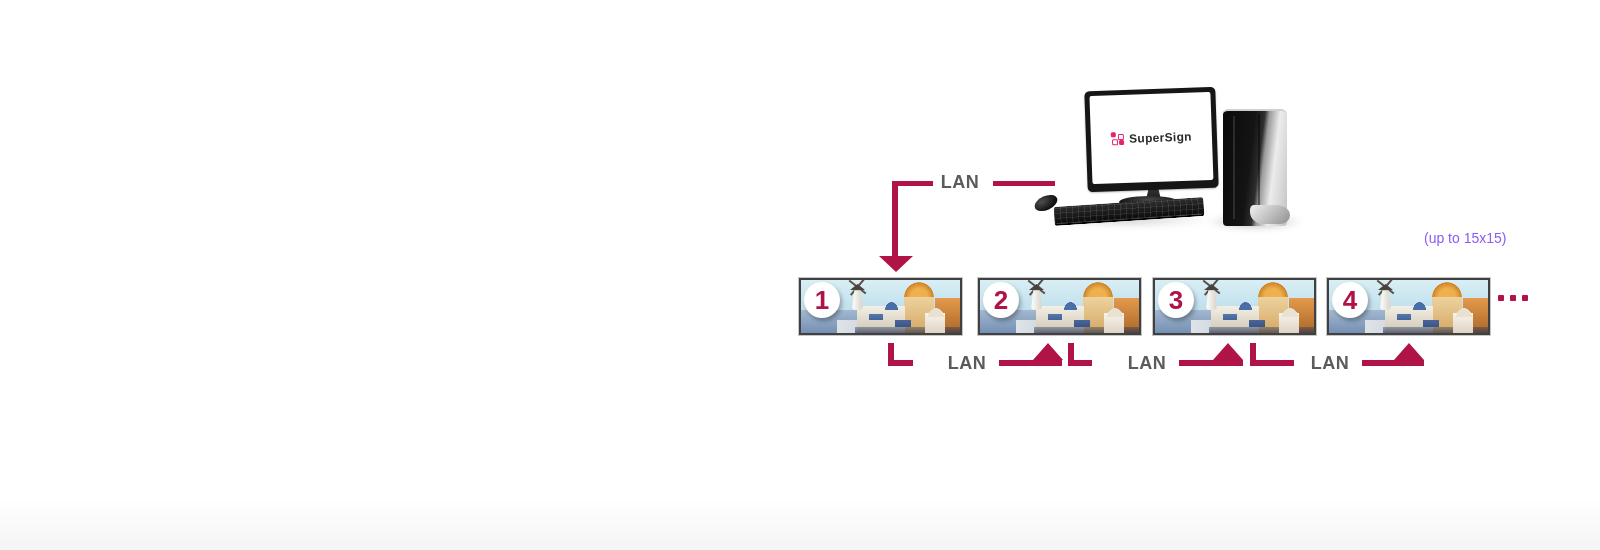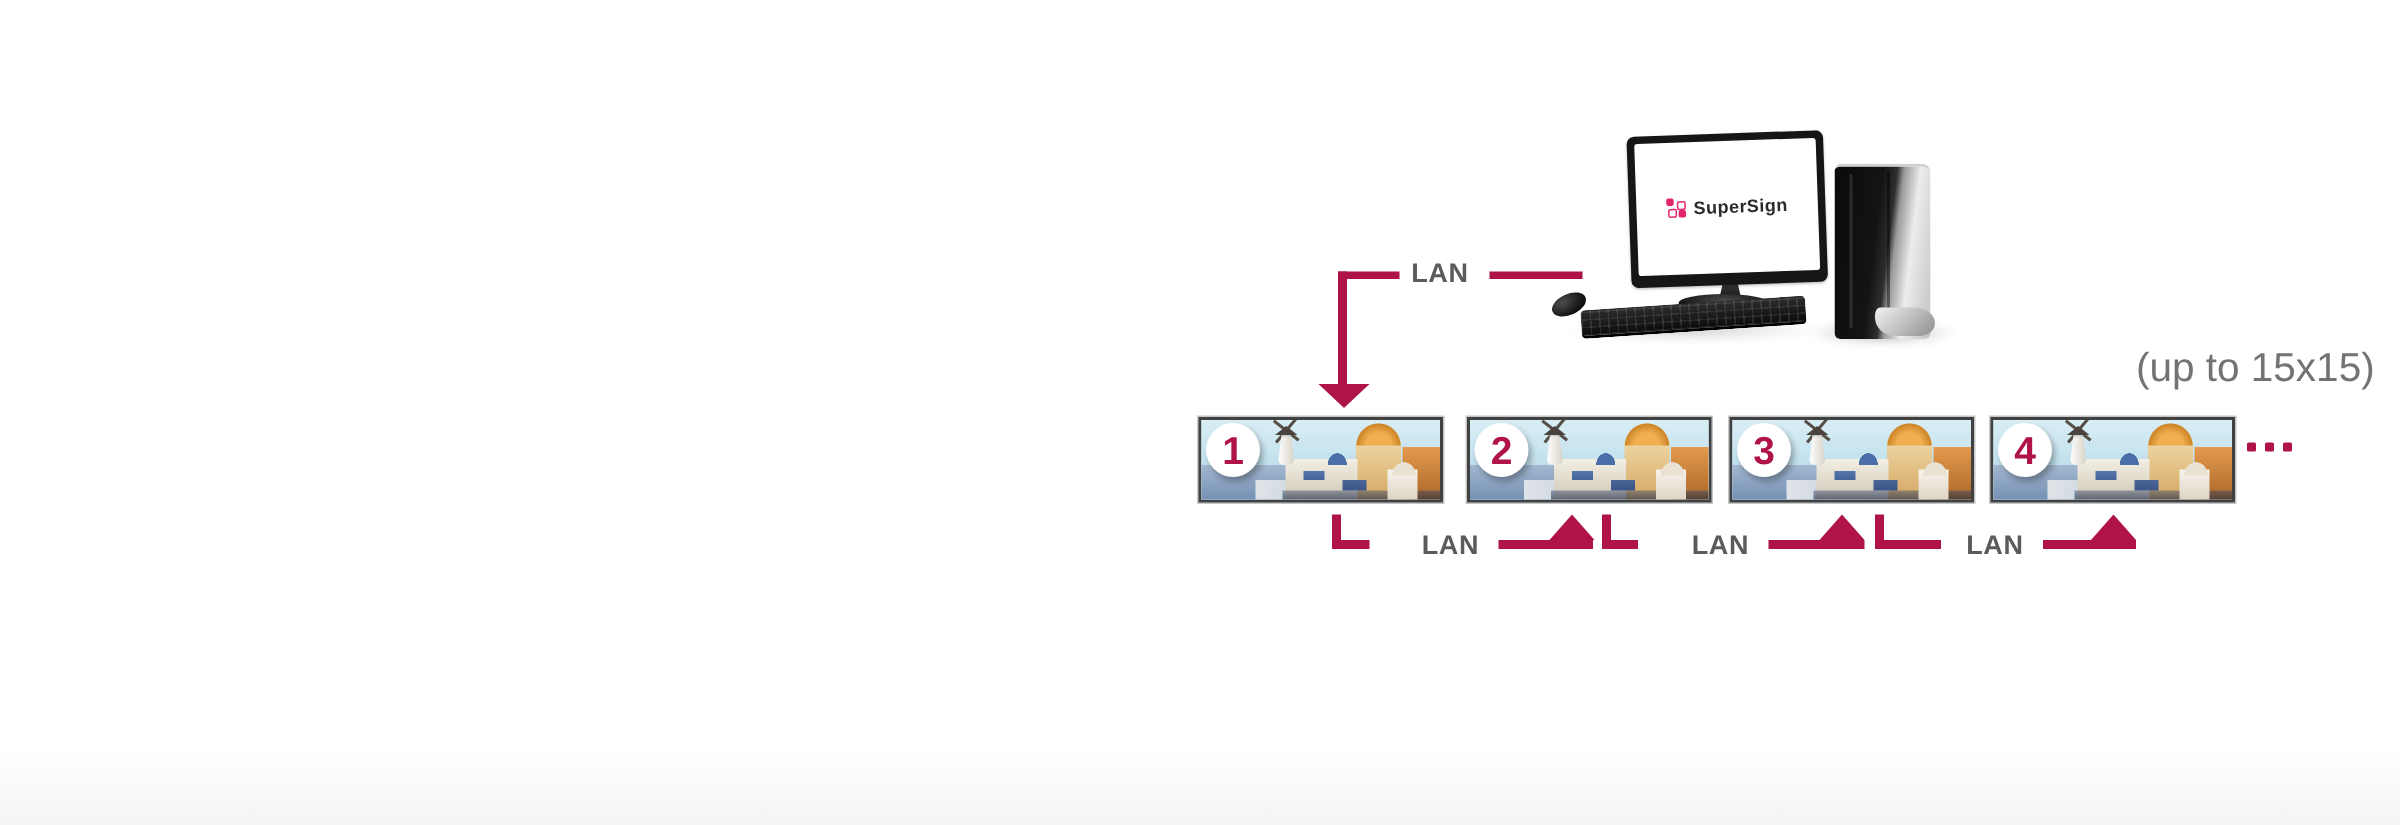--- a/index.html
+++ b/index.html
@@ -39,21 +39,21 @@
   .c2-line {left:1179px;top:360px;width:64px;height:6px;}
   .c2-arrow{left:1213px;top:343px;}
 
   .c3-vert {left:1250px;top:343px;width:6px;height:23px;}
   .c3-horz {left:1250px;top:360px;width:44px;height:6px;}
   .c3-label{left:1300px;top:354px;}
   .c3-line {left:1362px;top:360px;width:62px;height:6px;}
   .c3-arrow{left:1394px;top:343px;}
 
   
-  .capacity-note{position:absolute;left:1424px;top:230px;font-size:27px;color:#737373;}
+  .capacity-note{position:absolute;left:1424px;top:230px;font-size:14px;color:#8b5cf6;}
   .more-dots{position:absolute;left:1498px;top:295px;display:flex;gap:6px;}
   .more-dots span{width:6px;height:6px;background:#b01345;border-radius:1px;display:block;}
 
   
   .display{position:absolute;top:278px;width:159px;height:53px;border:2px solid #414141;
       box-shadow:0 0 0 1px #c6c6c6;background:#bcd9e6;}
   .d1{left:799px;} .d2{left:978px;} .d3{left:1153px;} .d4{left:1327px;}
   .scene{position:absolute;inset:0;overflow:hidden;background-color:#bcd9e6;
     background-repeat:no-repeat;
     background-image:

